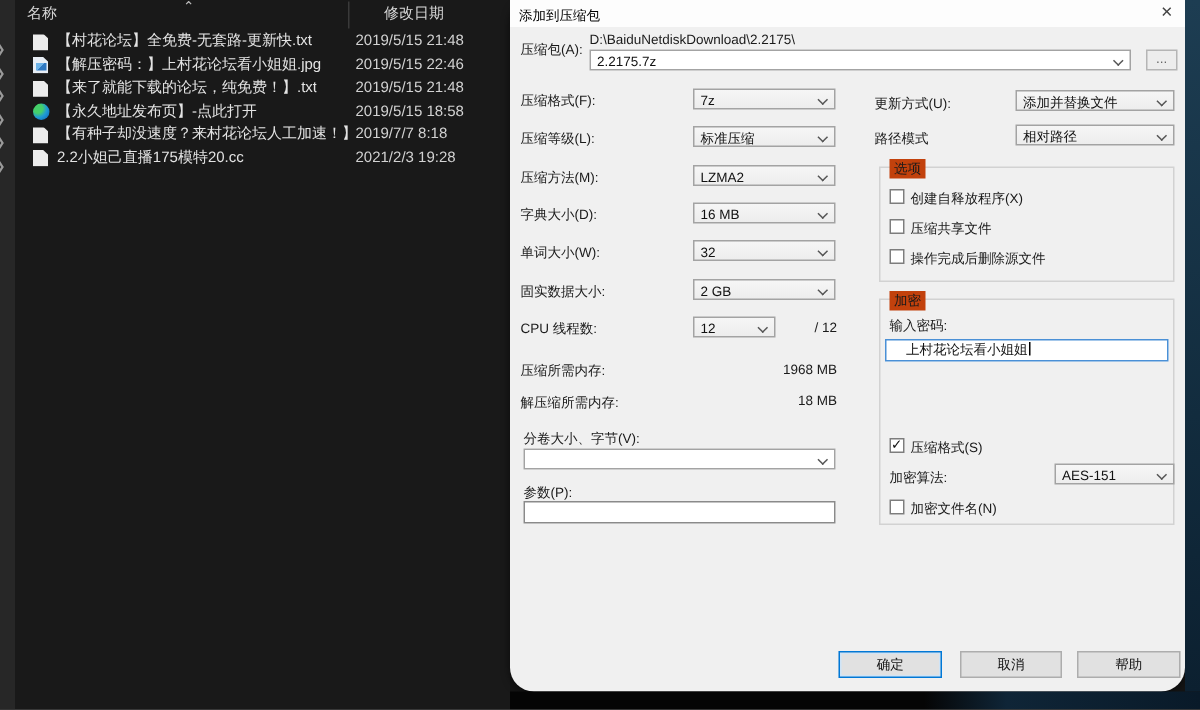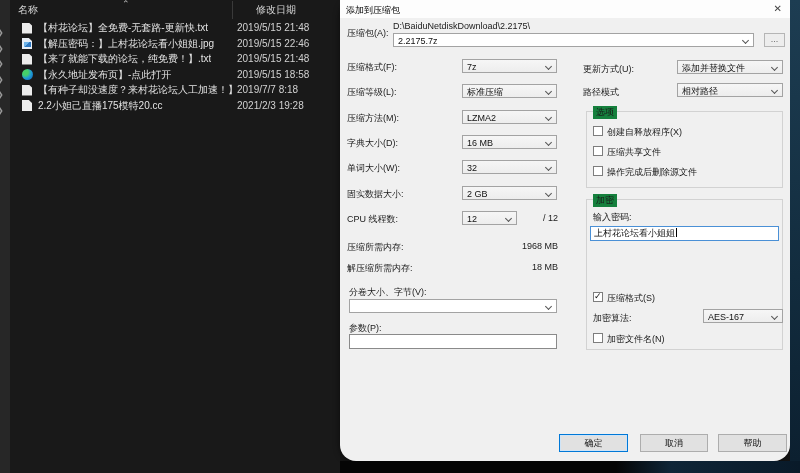--- a/index.html
+++ b/index.html
@@ -30,26 +30,26 @@
   .dlg-title{position:absolute;left:6px;top:4px;font-size:9px;color:#000;}
   .dlg-close{position:absolute;right:8px;top:3px;font-size:10px;color:#444;cursor:default;}
   .lbl{position:absolute;white-space:nowrap;color:#1a1a1a;}
   .combo{position:absolute;height:14px;background:linear-gradient(#f6f6f6,#ededed);border:1px solid #a3a3a3;line-height:14px;padding-left:4px;box-sizing:border-box;white-space:nowrap;overflow:hidden;}
   .combo::after{content:"";position:absolute;right:5px;top:4px;width:4px;height:4px;border-right:1px solid #555;border-bottom:1px solid #555;transform:rotate(45deg);}
   .combo.editable{background:#fff;}
   .tinput{position:absolute;background:#fff;border:1px solid #8a8a8a;box-sizing:border-box;line-height:12px;padding-left:3px;}
   .btn{position:absolute;height:18px;background:#e1e1e1;border:1px solid #adadad;text-align:center;line-height:16px;box-sizing:border-box;font-size:9px;color:#111;}
   .btn.focused{border:1px solid #0078d7;box-shadow:inset 0 0 0 1px #cfe4f7;}
   .groupbox{position:absolute;border:1px solid #d2d2d2;box-sizing:border-box;}
-  .groupbox>.gtitle{position:absolute;top:-6px;left:6px;background:#15803d;padding:0 3px;font-size:9px;color:#1a1a1a;}
+  .groupbox>.gtitle{position:absolute;top:-6px;left:6px;background:#c2410c;padding:0 3px;font-size:9px;color:#1a1a1a;}
   .cb{position:absolute;width:10px;height:10px;background:#fff;border:1px solid #7d7d7d;box-sizing:border-box;}
   .cb.checked::after{content:"✓";position:absolute;left:0;top:-2px;font-size:9px;color:#111;}
   .cblbl{position:absolute;white-space:nowrap;color:#1a1a1a;}
   .memval{position:absolute;text-align:right;color:#1a1a1a;}
-  .pwfield{position:absolute;background:#fff;border:1px solid #4a90d6;box-sizing:border-box;line-height:12px;padding-left:3px;white-space:nowrap;overflow:hidden;}
+  .pwfield{position:absolute;background:#fff;border:1px solid #4a90d6;box-sizing:border-box;line-height:12px;padding-left:13px;white-space:nowrap;overflow:hidden;}
   .caret{display:inline-block;width:1px;height:9px;background:#000;margin-left:1px;vertical-align:-1px;}
   .browse-btn{position:absolute;background:#ededed;border:1px solid #b5b5b5;text-align:center;box-sizing:border-box;color:#666;line-height:11px;}
 
   
   .right-strip{position:absolute;left:790px;top:0;width:10px;height:461px;background:linear-gradient(180deg,#1d3d52,#122c3e 60%,#0c2030);}
   .bottom-strip{position:absolute;left:340px;top:461px;width:460px;height:12px;background:linear-gradient(90deg,#050505 0 60%,#0f2537 72%,#091a29 100%);}
 </style>
 </head>
 <body>
 
@@ -166,21 +166,21 @@
     <span class="cblbl" style="left:267px;top:166px">操作完成后删除源文件</span>
 
     <div class="groupbox" style="left:246px;top:199px;width:197px;height:151px">
       <span class="gtitle">加密</span>
     </div>
     <span class="lbl" style="left:253px;top:211px">输入密码:</span>
     <div class="pwfield" style="left:250px;top:226px;width:189px;height:15px"><span>上村花论坛看小姐姐</span><span class="caret"></span></div>
     <span class="cb checked" style="left:253px;top:292px"></span>
     <span class="cblbl" style="left:267px;top:292px">压缩格式(S)</span>
     <span class="lbl" style="left:253px;top:312px">加密算法:</span>
-    <div class="combo" style="left:363px;top:309px;width:80px">AES-167</div>
+    <div class="combo" style="left:363px;top:309px;width:80px">AES-151</div>
     <span class="cb" style="left:253px;top:333px"></span>
     <span class="cblbl" style="left:267px;top:333px">加密文件名(N)</span>
 
     <div class="btn focused" style="left:219px;top:434px;width:69px">确定</div>
     <div class="btn" style="left:300px;top:434px;width:68px">取消</div>
     <div class="btn" style="left:378px;top:434px;width:69px">帮助</div>
   </div>
 
   <div class="right-strip"></div>
   <div class="bottom-strip"></div>

